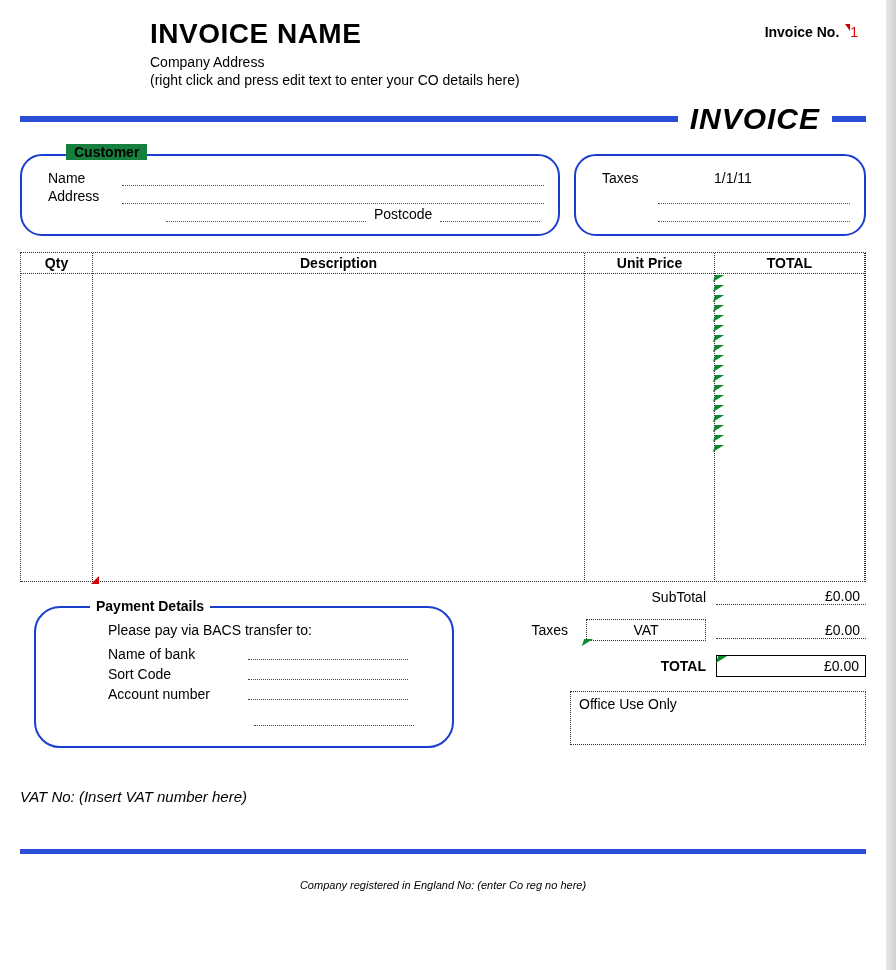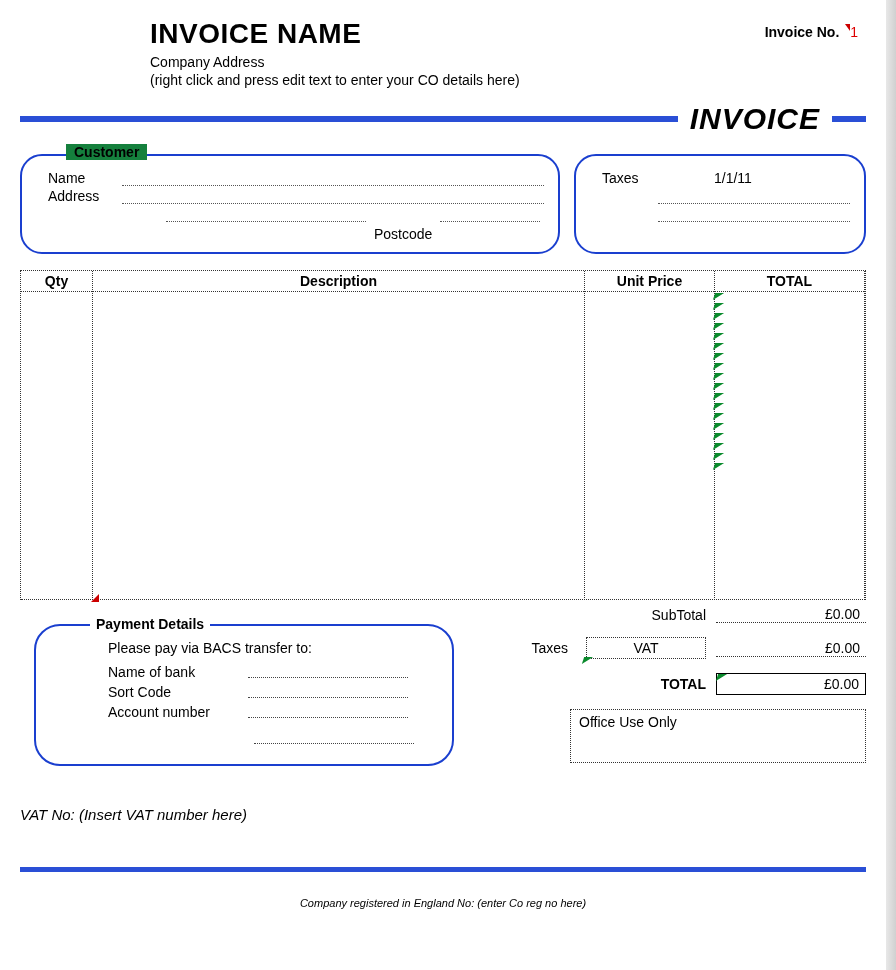--- a/index.html
+++ b/index.html
@@ -109,21 +109,21 @@
     border-bottom: 1.5px dotted #555;
     height: 16px;
   }
   .postcode-row {
     display: flex;
     font-size: 14px;
     margin-top: 2px;
   }
   .postcode-row .spacer { width: 130px; }
   .postcode-row .dotted1 { width: 200px; border-bottom: 1.5px dotted #555; height: 16px; }
-  .postcode-row .plbl { padding: 0 8px; margin-top: 20px; }
+  .postcode-row .plbl { padding: 0 8px; }
   .postcode-row .dotted2 { flex: 0 0 100px; border-bottom: 1.5px dotted #555; height: 16px; }
 
   .date-box .field-row .lbl { width: 56px; }
   .date-box .val { width: 80px; font-size: 14px; }
 
   
   .items {
     margin-top: 16px;
     border-top: 1.5px dotted #333;
     border-left: 1.5px dotted #333;

